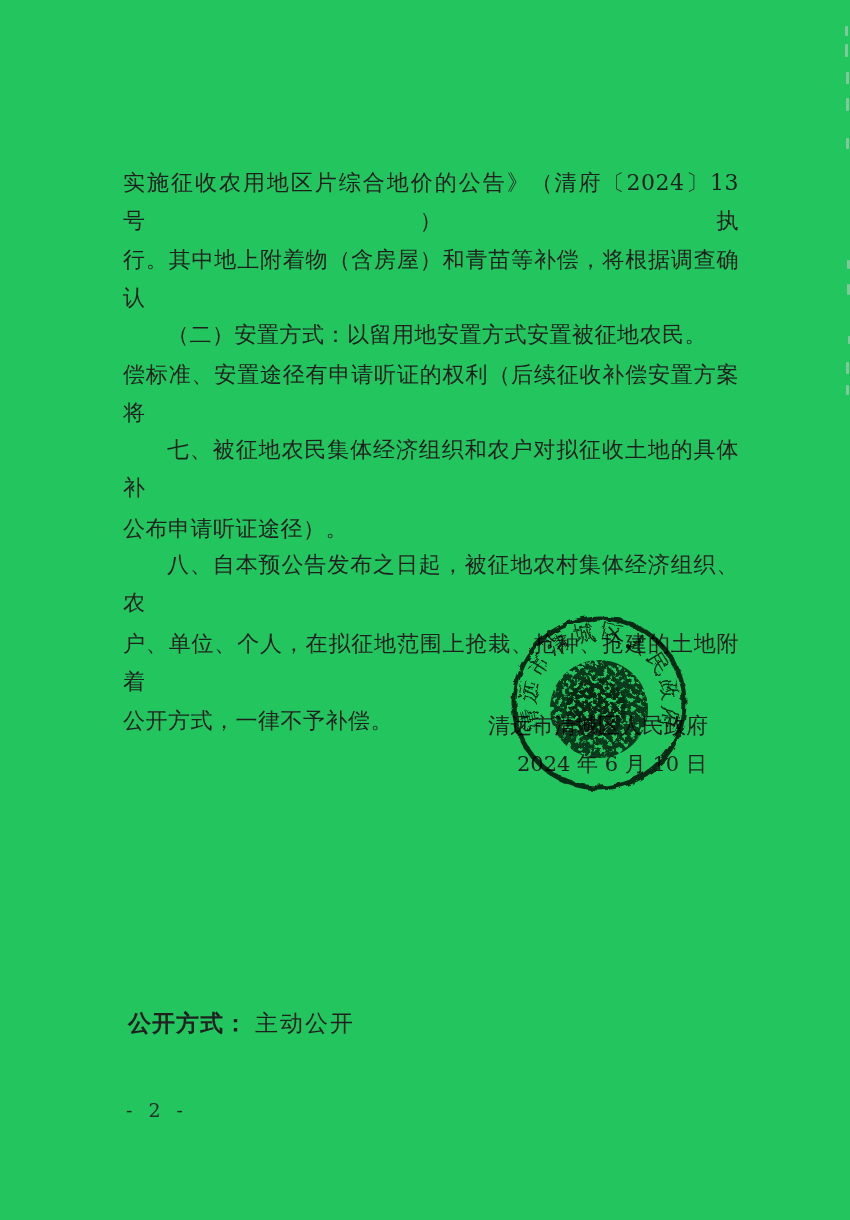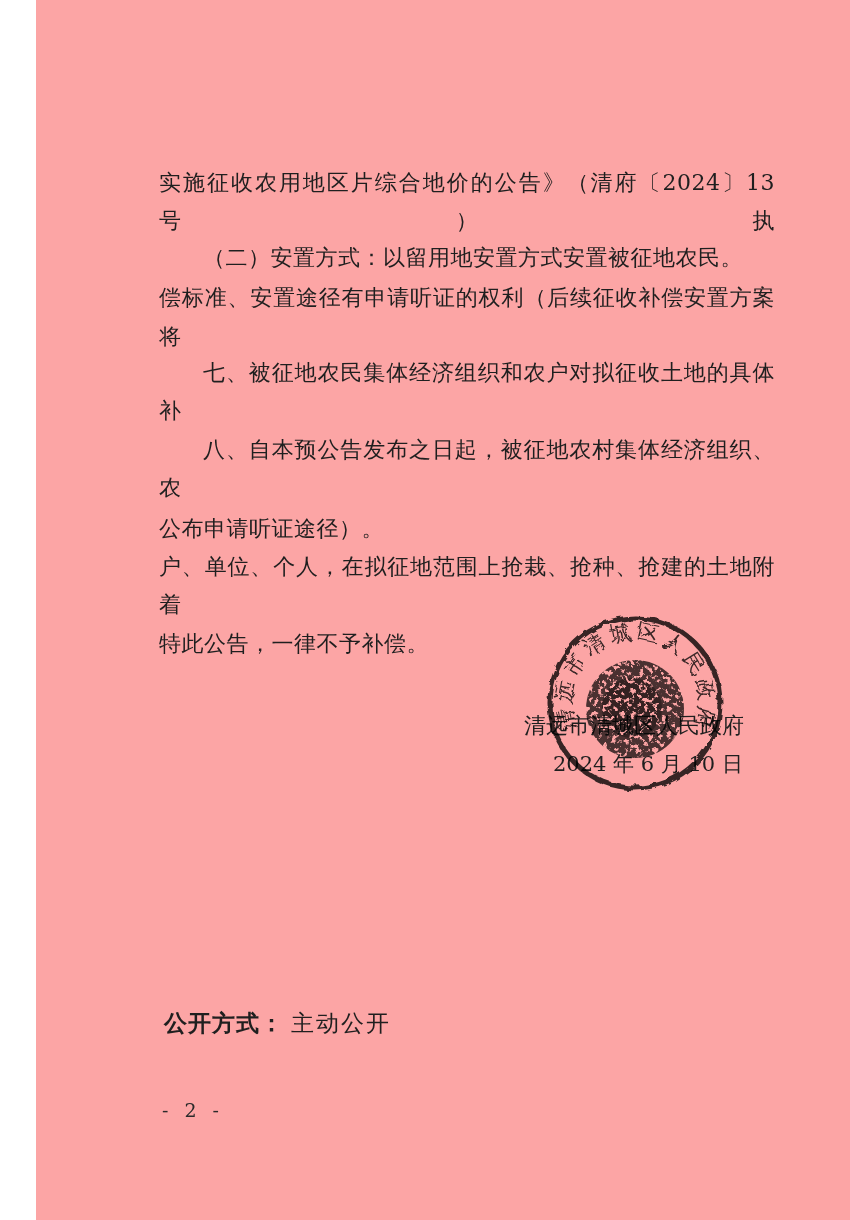--- a/index.html
+++ b/index.html
@@ -6,22 +6,21 @@
   body {
     width: 850px; height: 1220px;
     background: #ffffff;
     font-family: "DejaVu Serif", "Liberation Serif", serif;
     color: #1f1f1f;
     position: relative;
     overflow: hidden;
   }
   .page {
     position: absolute; inset: 0;
-    background: #fca5a5;
-    margin-left: 36px;
+    background: #22c55e;
   }
   
   .body-text {
     position: absolute;
     left: 123px; top: 164px; width: 616px;
     font-size: 22px;
     line-height: 38.4px;
     text-align: justify;
     letter-spacing: 0.5px;
   }
@@ -85,27 +84,28 @@
     border-radius: 1px;
   }
 </style>
 </head>
 <body>
 
 <div class="page">
 
   <div class="body-text">
     <div class="line fill">实施征收农用地区片综合地价的公告》（清府〔2024〕13 号）执</div>
+    <div class="line fill">行。其中地上附着物（含房屋）和青苗等补偿，将根据调查确认</div>
     <div class="line indent">（二）安置方式：以留用地安置方式安置被征地农民。</div>
     <div class="line fill">偿标准、安置途径有申请听证的权利（后续征收补偿安置方案将</div>
     <div class="line indent fill">七、被征地农民集体经济组织和农户对拟征收土地的具体补</div>
+    <div class="line">公布申请听证途径）。</div>
     <div class="line indent fill">八、自本预公告发布之日起，被征地农村集体经济组织、农</div>
-    <div class="line">公布申请听证途径）。</div>
     <div class="line fill">户、单位、个人，在拟征地范围上抢栽、抢种、抢建的土地附着</div>
-    <div class="line">特此公告，一律不予补偿。</div>
+    <div class="line">公开方式，一律不予补偿。</div>
   </div>
 
   <div class="sig-issuer">清远市清城区人民政府</div>
   <div class="sig-date">2024 年 6 月 10 日</div>
 
   <svg class="seal" viewBox="0 0 182 182" aria-hidden="true">
     <defs>
       <filter id="sealRough" x="-20%" y="-20%" width="140%" height="140%">
         <feTurbulence type="fractalNoise" baseFrequency="0.09" numOctaves="3" seed="7" result="n"></feTurbulence>
         <feDisplacementMap in="SourceGraphic" in2="n" scale="6"></feDisplacementMap>

